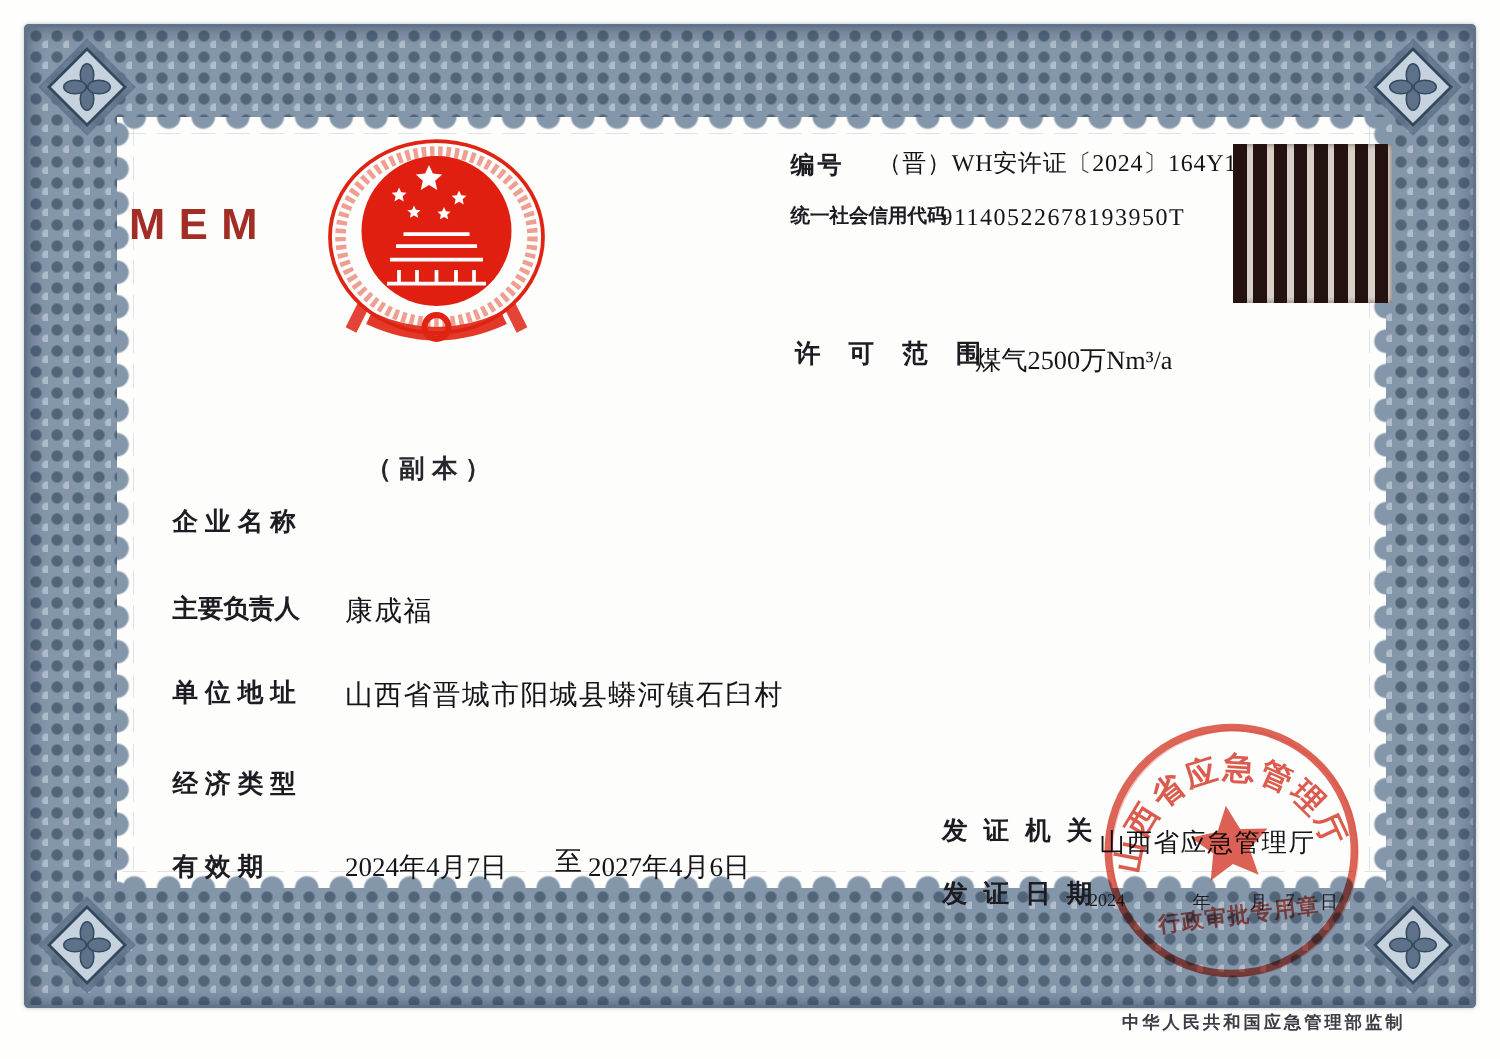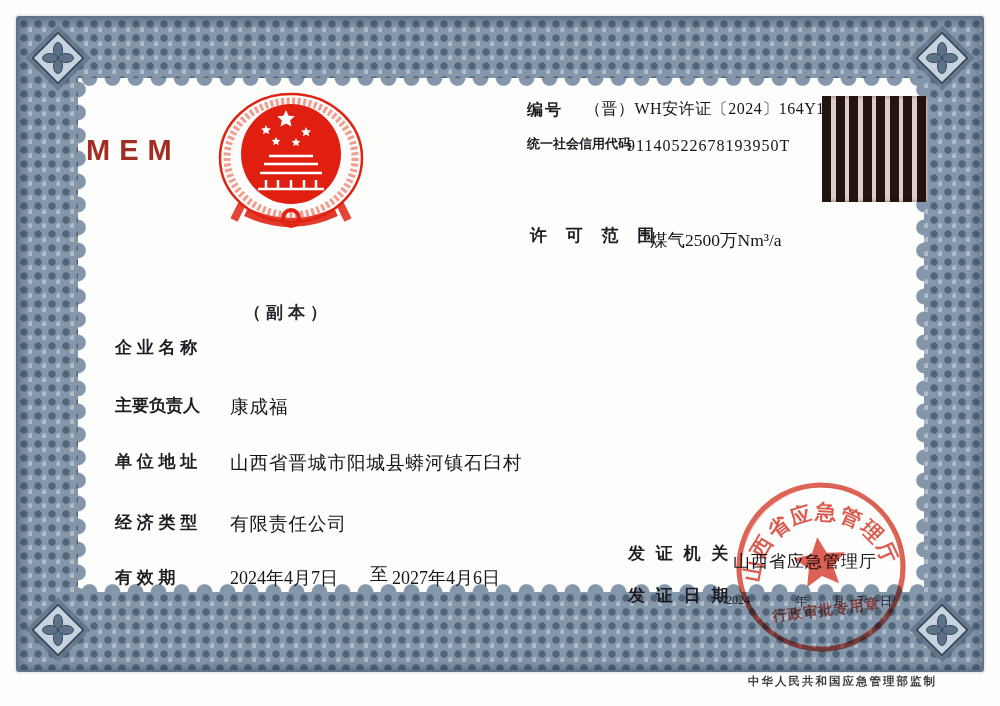--- a/index.html
+++ b/index.html
@@ -161,21 +161,20 @@
 
   <div class="abs lab f-lab" style="top:336px">企 业 名 称</div>
 
   <div class="abs lab f-lab" style="top:394px">主要负责人</div>
   <div class="abs val f-val" style="top:394px">康成福</div>
 
   <div class="abs lab f-lab" style="top:450px">单 位 地 址</div>
   <div class="abs val f-val" style="top:450px">山西省晋城市阳城县蟒河镇石臼村</div>
 
   <div class="abs lab f-lab" style="top:511px">经 济 类 型</div>
-  <div class="abs val f-val" style="top:511px">有限责任公司</div>
 
   <div class="abs lab f-lab" style="top:566px">有  效  期</div>
   <div class="abs val" style="left:230px;top:566px;font-size:18px">2024年4月7日</div>
   <div class="abs val" style="left:370px;top:562px;font-size:18px">至</div>
   <div class="abs val" style="left:392px;top:566px;font-size:18px">2027年4月6日</div>
 
   <div class="abs lab issuer-lab">发 证 机 关</div>
   <div class="abs val issuer-val">山西省应急管理厅</div>
 
   <div class="abs lab date-lab">发 证 日 期</div>

